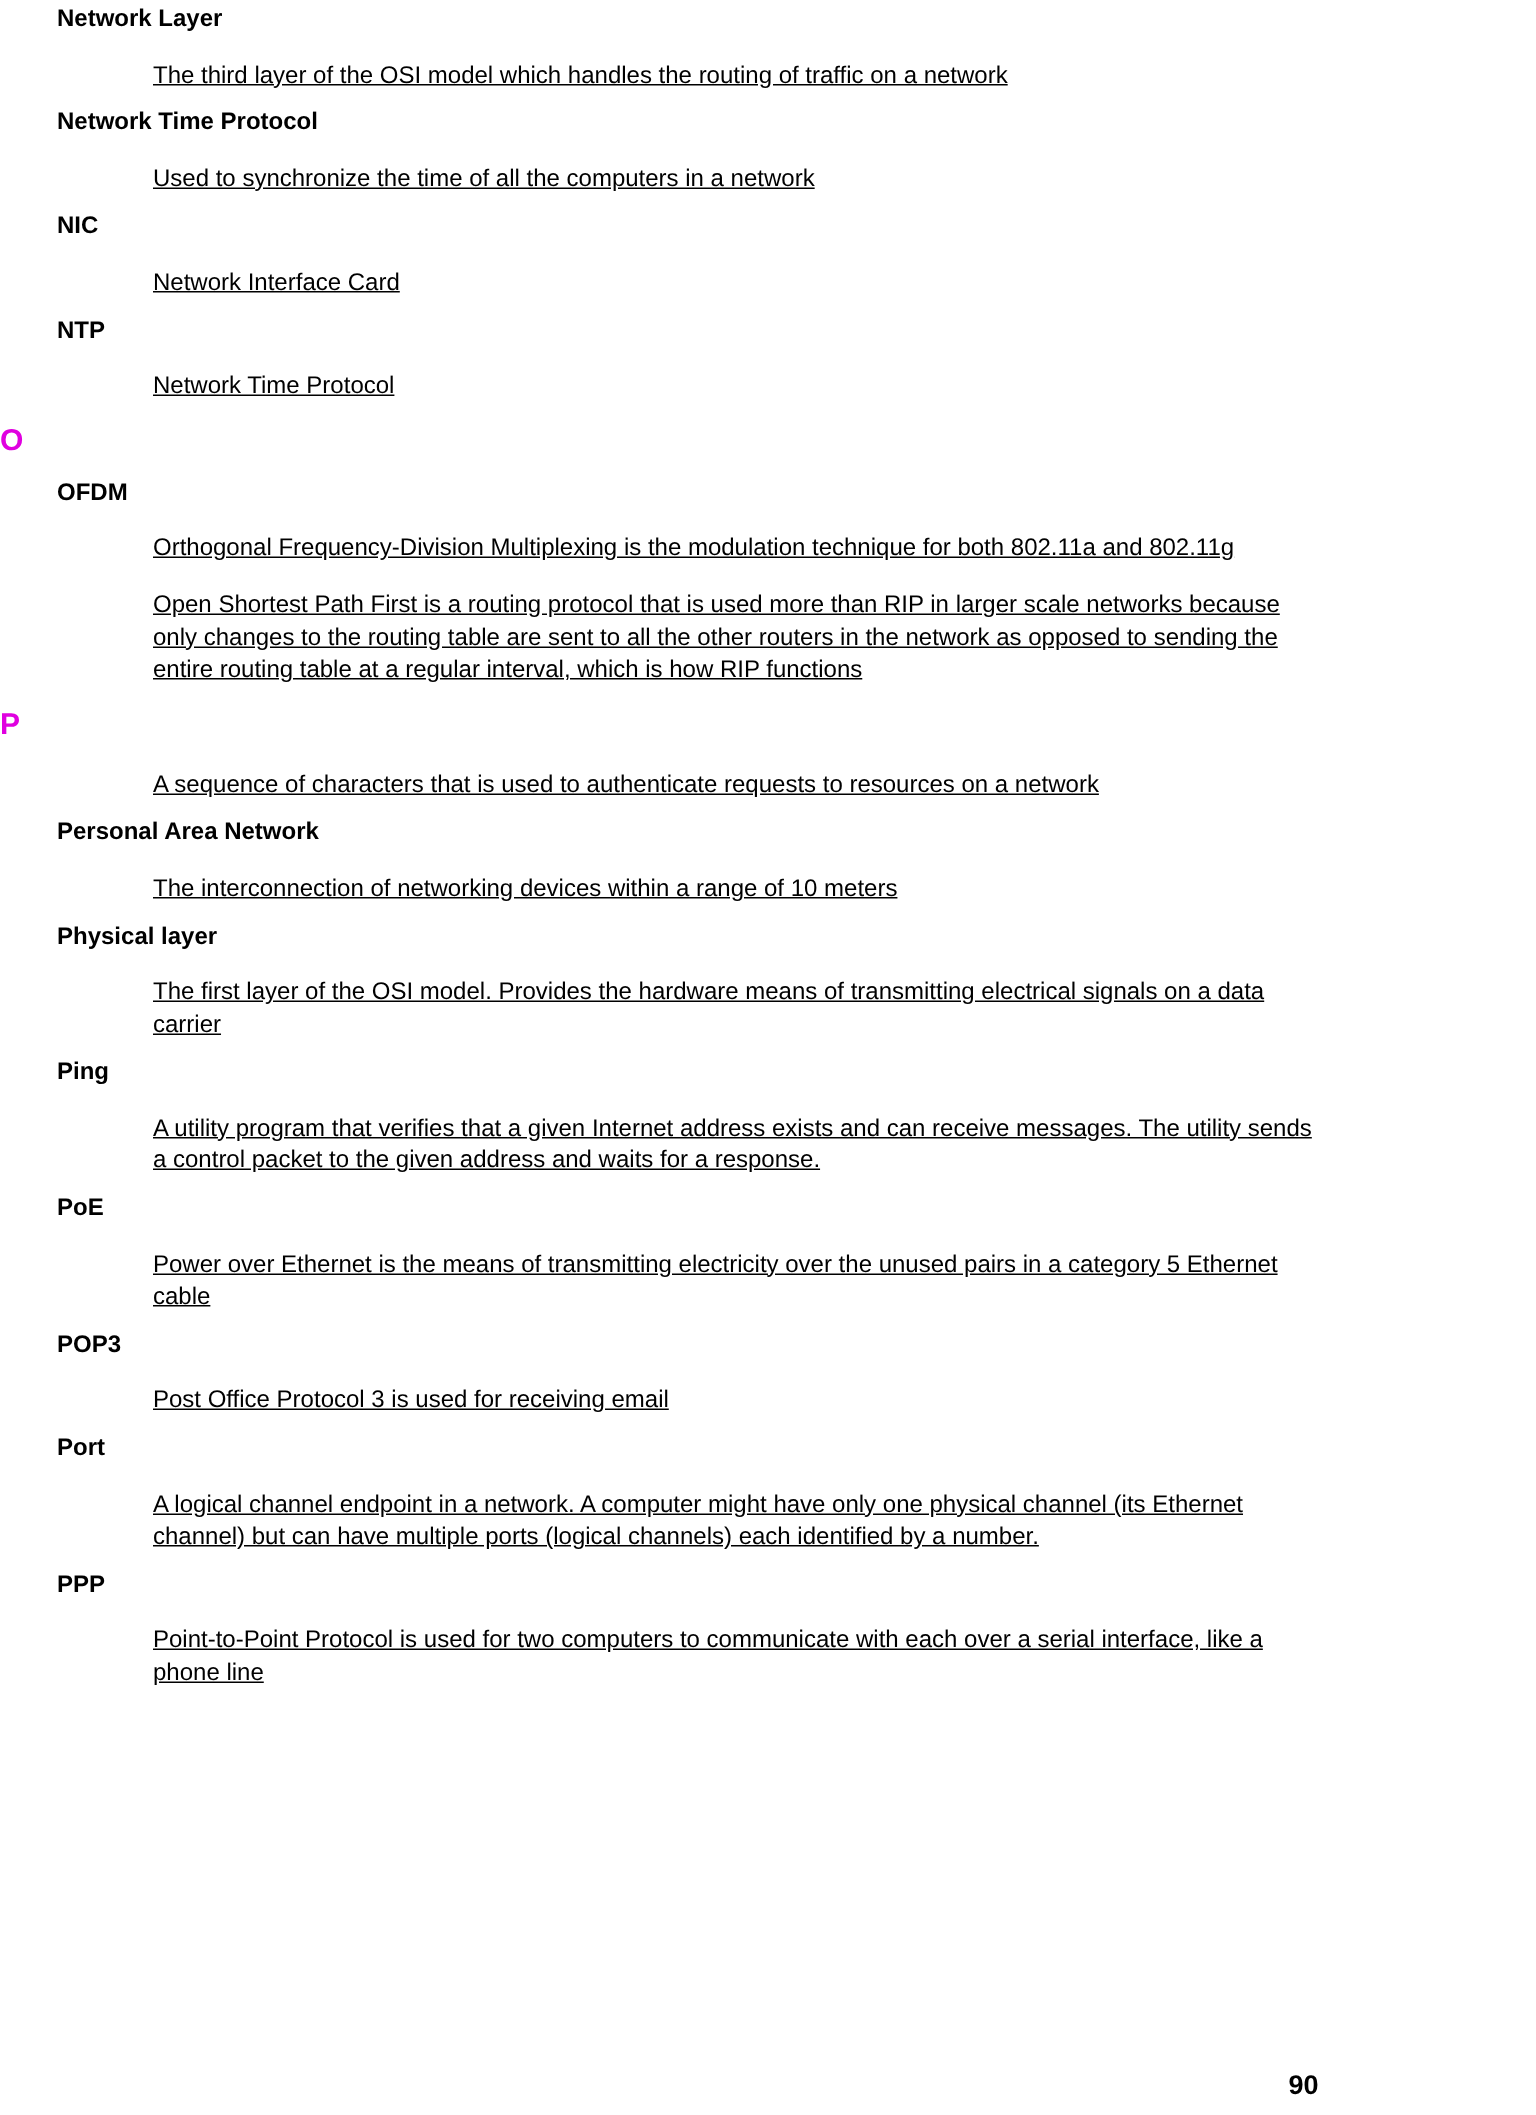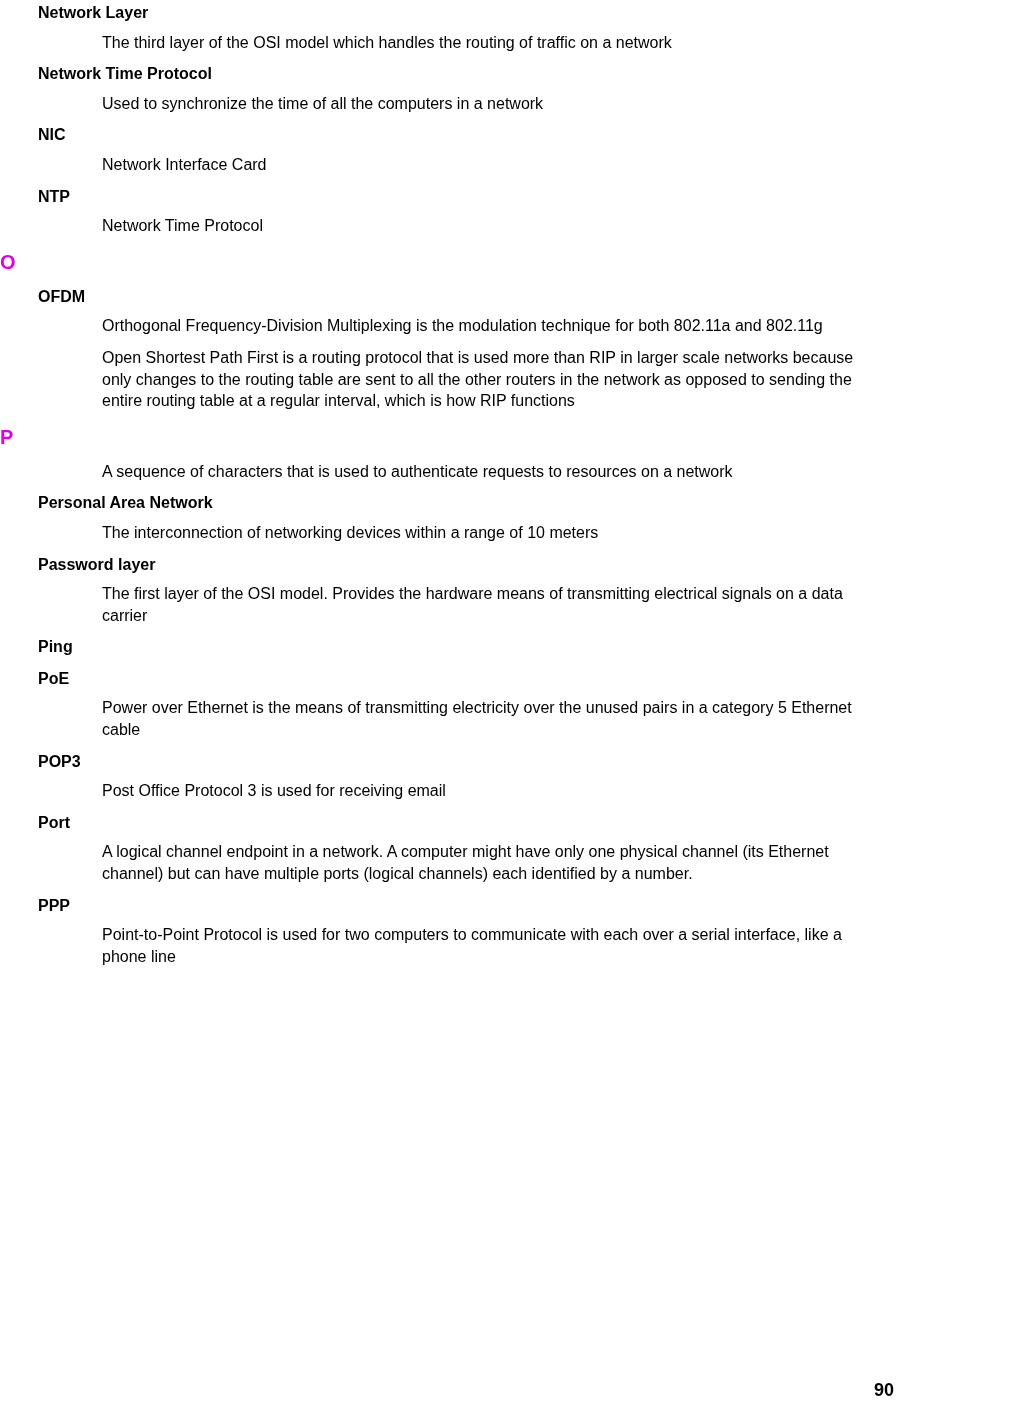--- a/index.html
+++ b/index.html
@@ -23,29 +23,30 @@
     font-weight: bold;
     font-size: 20px;
     margin: 12px 0 10px 0;
     padding-left: 0;
   }
   .term {
     font-weight: bold;
     margin: 10px 0 8px 38px;
   }
   .definition {
-    margin: 0 0 10px 102px;
+    margin: 16px 0 10px 102px;
     padding-right: 20px;
+    text-decoration: underline;
   }
   .first-term {
     margin-top: 0;
   }
   .page-number {
     position: absolute;
-    right: 12px;
+    right: 27px;
     bottom: 8px;
     font-weight: bold;
     font-size: 18px;
   }
 </style>
 </head>
 <body>
 
 <div class="page">
   <div id="content">
@@ -58,23 +59,24 @@
       <div class="term">NTP</div>
       <div class="definition">Network Time Protocol</div>
       <div class="section-letter">O</div>
       <div class="term">OFDM</div>
       <div class="definition">Orthogonal Frequency-Division Multiplexing is the modulation technique for both 802.11a and 802.11g</div>
       <div class="definition">Open Shortest Path First is a routing protocol that is used more than RIP in larger scale networks because only changes to the routing table are sent to all the other routers in the network as opposed to sending the entire routing table at a regular interval, which is how RIP functions</div>
       <div class="section-letter">P</div>
       <div class="definition">A sequence of characters that is used to authenticate requests to resources on a network</div>
       <div class="term">Personal Area Network</div>
       <div class="definition">The interconnection of networking devices within a range of 10 meters</div>
-      <div class="term">Password layer</div>
+      <div class="term">Physical layer</div>
       <div class="definition">The first layer of the OSI model. Provides the hardware means of transmitting electrical signals on a data carrier</div>
       <div class="term">Ping</div>
+      <div class="definition">A utility program that verifies that a given Internet address exists and can receive messages. The utility sends a control packet to the given address and waits for a response.</div>
       <div class="term">PoE</div>
       <div class="definition">Power over Ethernet is the means of transmitting electricity over the unused pairs in a category 5 Ethernet cable</div>
       <div class="term">POP3</div>
       <div class="definition">Post Office Protocol 3 is used for receiving email</div>
       <div class="term">Port</div>
       <div class="definition">A logical channel endpoint in a network. A computer might have only one physical channel (its Ethernet channel) but can have multiple ports (logical channels) each identified by a number.</div>
       <div class="term">PPP</div>
       <div class="definition">Point-to-Point Protocol is used for two computers to communicate with each over a serial interface, like a phone line</div>
     </div>
   <div class="page-number">90</div>

